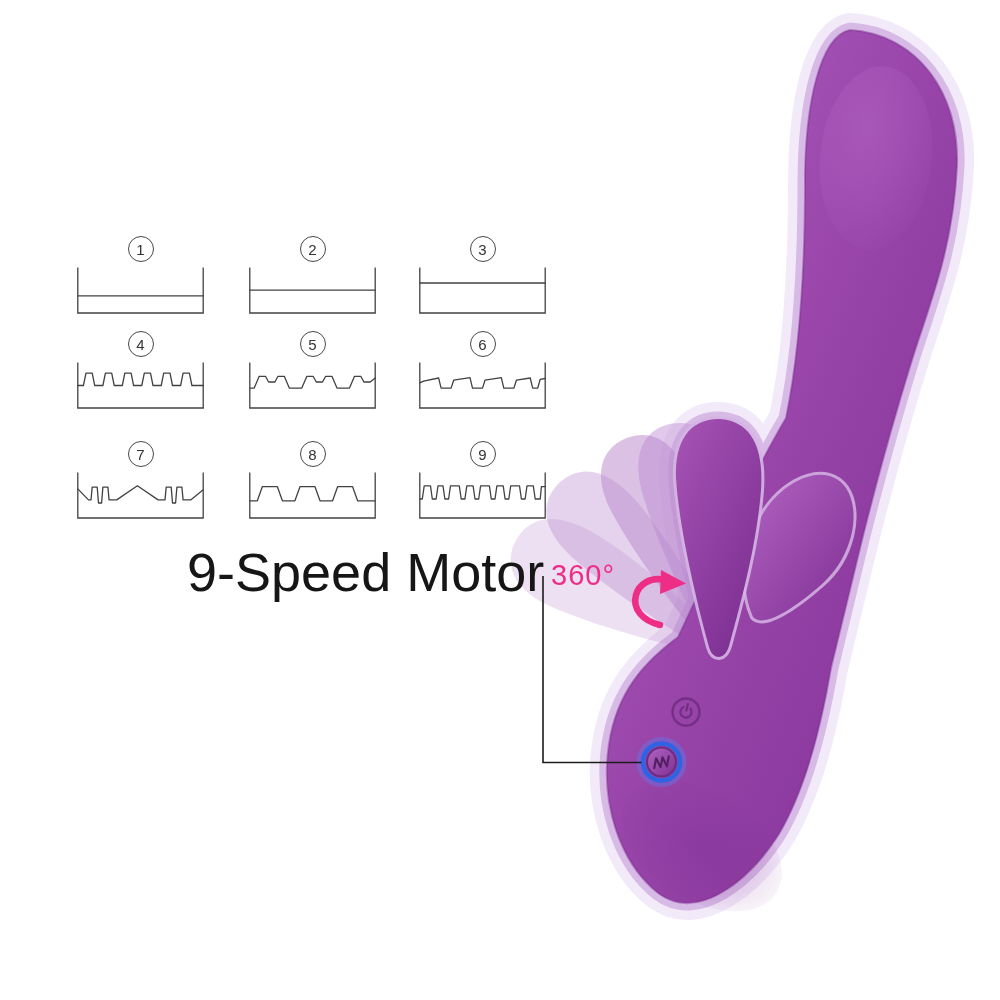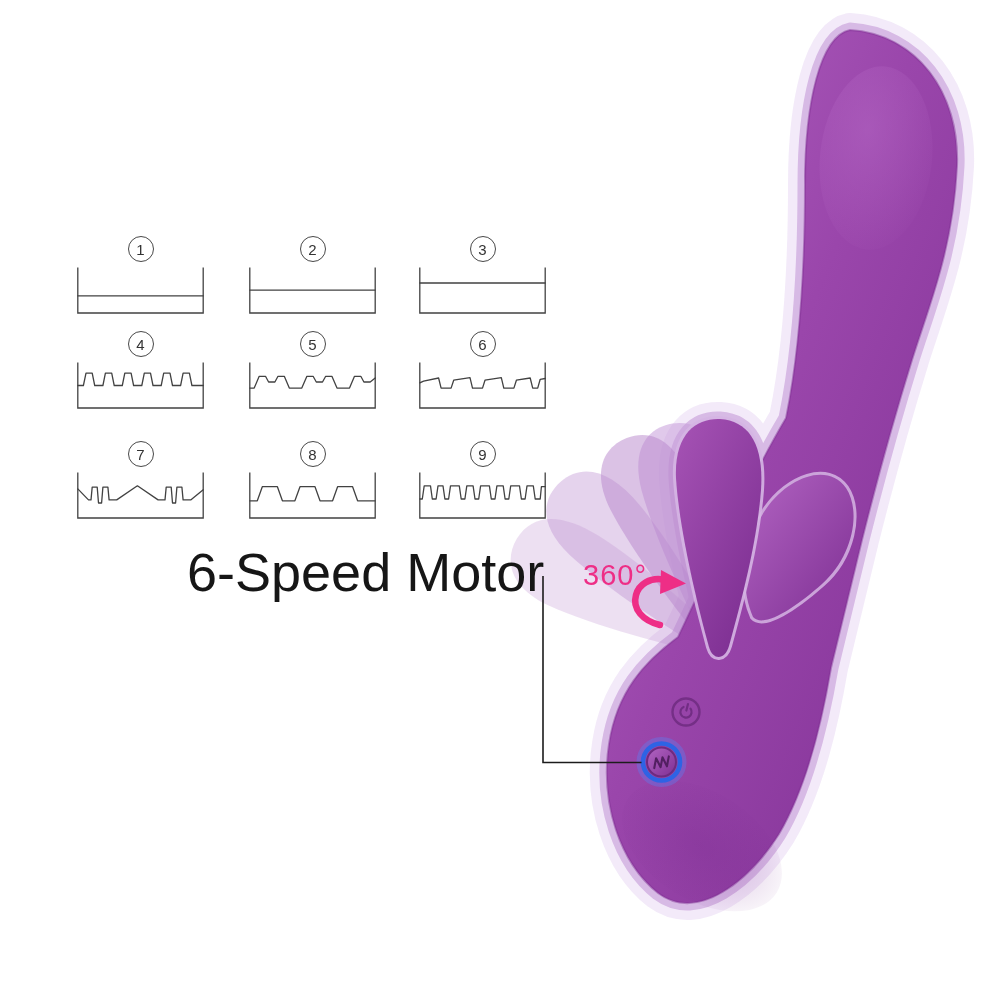--- a/index.html
+++ b/index.html
@@ -29,21 +29,21 @@
   .wave-box{display:block;width:127px;height:47px;}
   .frame{fill:none;stroke:var(--pattern-stroke);stroke-width:1.3px;}
   .wave{fill:none;stroke:var(--pattern-stroke);stroke-width:1.3px;stroke-linejoin:round;stroke-linecap:round;}
   
   #headline{
     position:absolute;left:187px;top:544px;font-size:54px;line-height:1.05;
     color:var(--text-primary);white-space:nowrap;letter-spacing:0px;
   }
   #rotation-label{
     position:absolute;left:551px;top:559px;font-size:29px;
-    color:var(--accent-pink);letter-spacing:1px;white-space:nowrap;margin-left:32px;
+    color:var(--accent-pink);letter-spacing:1px;white-space:nowrap;
   }
 </style>
 </head>
 <body>
 
 <svg id="stage-svg" viewBox="0 0 1000 1000">
   <defs>
     <linearGradient id="bodyGrad" x1="0" y1="0" x2="1" y2="1">
       <stop offset="0" style="stop-color:var(--body-light)"></stop>
       <stop offset="0.45" style="stop-color:var(--body-mid)"></stop>
@@ -196,14 +196,14 @@
 
   <div class="cell">
     <div class="num">9</div>
     <svg class="wave-box" viewBox="0 0 127 47">
       <path class="frame" d="M0.8,0.5 L0.8,46 L126.2,46 L126.2,0.5"></path>
       <path class="wave" d="M 0.8,27.0 L 3.3,27.0 L 5.2,13.8 L 11.5,13.8 L 13.3,27.0 L 17.1,27.0 L 19.0,13.8 L 24.0,13.8 L 25.9,27.0 L 29.6,27.0 L 31.5,13.8 L 40.3,13.8 L 42.2,27.0 L 45.9,27.0 L 47.8,13.8 L 54.1,13.8 L 56.0,27.0 L 59.7,27.0 L 61.6,13.8 L 70.4,13.8 L 72.3,27.0 L 76.0,27.0 L 77.9,13.8 L 84.2,13.8 L 86.1,27.0 L 89.8,27.0 L 91.7,13.8 L 100.5,13.8 L 102.4,27.0 L 106.1,27.0 L 108.0,13.8 L 114.3,13.8 L 116.2,27.0 L 121.2,27.0 L 122.4,14.7 L 126.2,14.7"></path>
     </svg>
   </div>
 </div>
 
-<div id="headline">6-Speed Motor</div>
+<div id="headline">9-Speed Motor</div>
 <div id="rotation-label">360°</div>
 
 </body></html>

